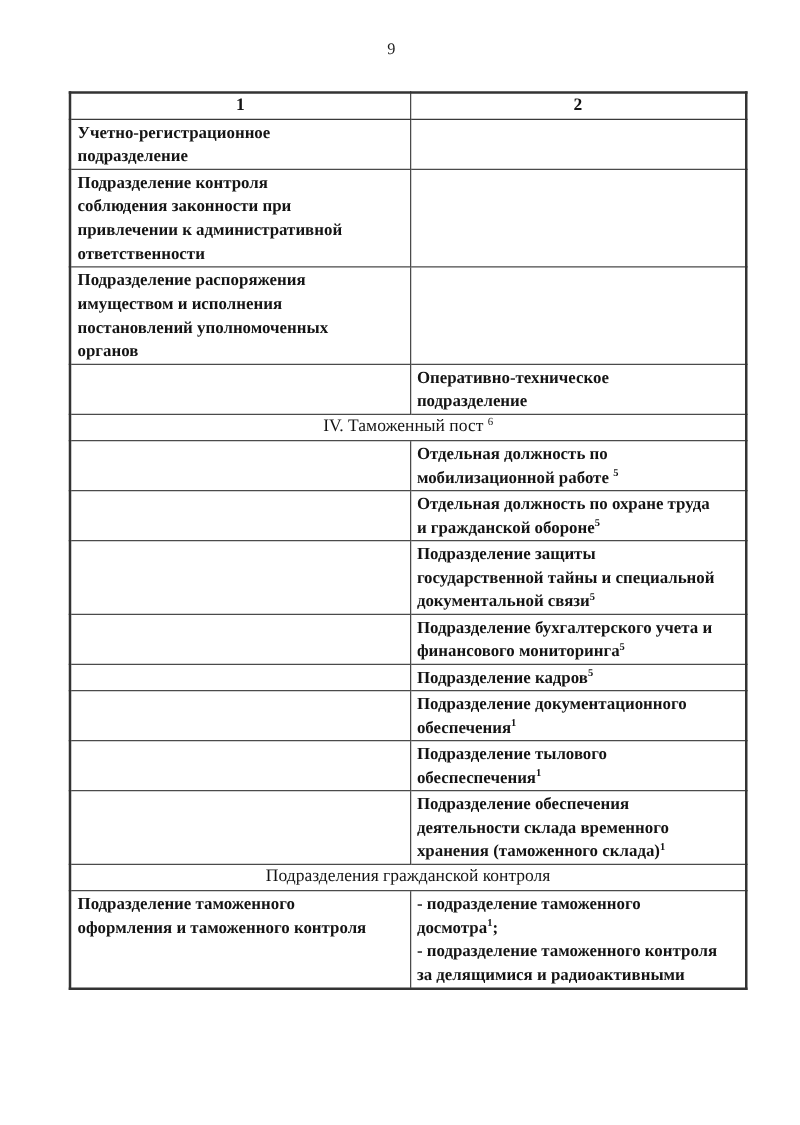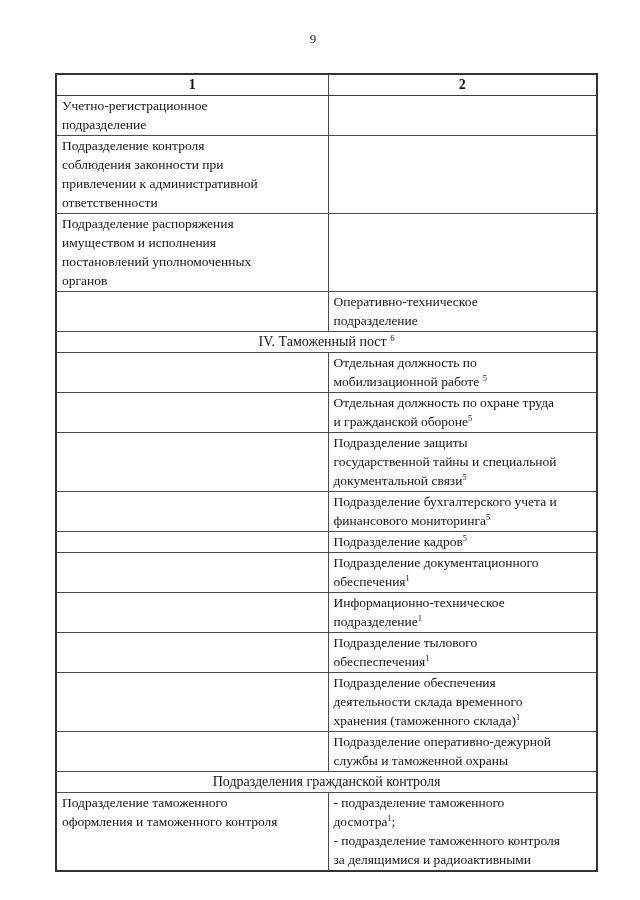--- a/index.html
+++ b/index.html
@@ -36,21 +36,21 @@
     line-height: 19px;
     color: #141414;
   }
   table.org-table col.c1 { width: 272px; }
   table.org-table col.c2 { width: 269px; }
   table.org-table td, table.org-table th {
     border: 1px solid #4a4a4a;
     padding: 0 4px 1px 5px;
     vertical-align: top;
     text-align: left;
-    font-weight: normal;
+    font-weight: bold;
     word-wrap: break-word;
   }
   table.org-table { border: 2px solid #333333; }
   table.org-table tr.header-row th {
     text-align: center;
     font-weight: bold;
     font-size: 14px;
     padding: 0 2px 1px 2px;
     border-bottom: 1px solid #3a3a3a;
   }
@@ -122,33 +122,25 @@
         <tr>
           <td></td>
           <td>Подразделение кадров<sup class="fnote">5</sup></td>
         </tr>
         <tr>
           <td></td>
           <td>Подразделение документационного<br>обеспечения<sup class="fnote">1</sup></td>
         </tr>
         <tr>
           <td></td>
-          <td>Информационно-техническое<br>подразделение<sup class="fnote">1</sup></td>
-        </tr>
-        <tr>
-          <td></td>
           <td>Подразделение тылового<br>обеспеспечения<sup class="fnote">1</sup></td>
         </tr>
         <tr>
           <td></td>
           <td>Подразделение обеспечения<br>деятельности склада временного<br>хранения (таможенного склада)<sup class="fnote">1</sup></td>
-        </tr>
-        <tr>
-          <td></td>
-          <td>Подразделение оперативно-дежурной<br>службы и таможенной охраны</td>
         </tr>
         <tr class="section-row">
           <td colspan="2">Подразделения гражданской контроля</td>
         </tr>
         <tr>
           <td>Подразделение таможенного<br>оформления и таможенного контроля</td>
           <td>- подразделение таможенного<br>досмотра<sup class="fnote">1</sup>;<br>- подразделение таможенного контроля<br>за делящимися и радиоактивными</td>
         </tr>
       </tbody>
   </table>

